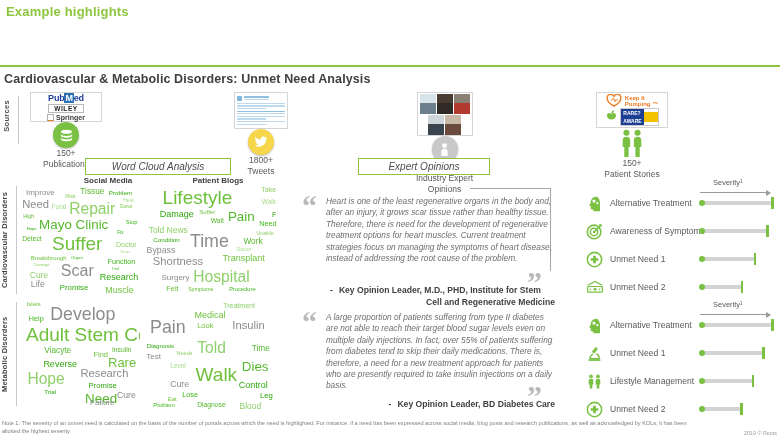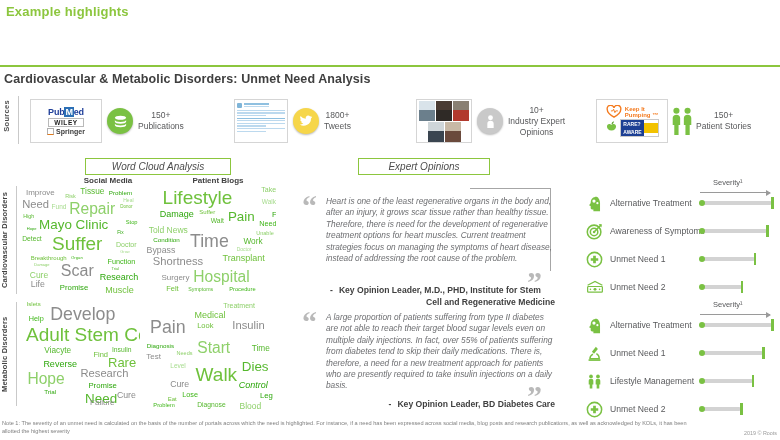--- a/index.html
+++ b/index.html
@@ -15,21 +15,21 @@
   .headline{position:absolute;left:4px;top:22px;width:766px;font-size:13.5px;line-height:17px;color:#58595b;}
   .hrule{position:absolute;left:0;top:65px;width:780px;height:1.5px;background:#8cc63e;}
   .sectitle{position:absolute;left:4px;top:72px;font-size:12.5px;font-weight:bold;color:#3f3f3f;letter-spacing:.1px;}
 
   
   .sources-label{position:absolute;left:2px;top:100px;width:14px;text-align:center;
     font-size:7.5px;font-weight:bold;color:#4d4d4d;
     writing-mode:vertical-rl;transform:rotate(180deg);letter-spacing:.3px;}
   .sources-divider{position:absolute;left:18px;top:96px;width:1px;height:48px;background:#c9c9c9;}
   .src-row{position:absolute;left:26px;top:92px;width:752px;height:58px;}
-  .src-group{position:absolute;height:58px;display:flex;align-items:center;}
+  .src-group{position:absolute;height:58px;display:flex;align-items:center;flex-direction:column;}
   .logo-box{border:1px solid #d5d5d5;background:#fff;box-sizing:border-box;
     display:flex;flex-direction:column;align-items:center;justify-content:center;}
   .circ{width:26px;height:26px;border-radius:50%;display:flex;align-items:center;justify-content:center;
     box-shadow:0 1px 2px rgba(0,0,0,.28);margin:0 5px;flex:0 0 auto;}
   .circ.green{background:#7ac143;}
   .circ.yellow{background:#f6d64a;}
   .circ.grey{background:#c9c9c9;}
   .circ svg{display:block;}
   .src-text{font-size:8.5px;line-height:11px;color:#58595b;text-align:center;white-space:nowrap;}
 
@@ -317,24 +317,24 @@
       <span style="left: 66.4535px; top: 81.9135px; font-size: 7.75px; color: rgb(47, 168, 14); font-weight: 400;">Promise</span>
       <span style="left: 71.4241px; top: 50.5894px; font-size: 7.5px; color: rgb(111, 193, 60); font-weight: 400;">Find</span>
       <span style="left: 6.83172px; top: 14.7347px; font-size: 7.25px; color: rgb(63, 182, 24); font-weight: 400;">Help</span>
       <span style="left: 89.8792px; top: 47.1412px; font-size: 6.75px; color: rgb(86, 184, 46); font-weight: 400;">Insulin</span>
       <span style="left: 22.1488px; top: 89.0603px; font-size: 6.25px; color: rgb(47, 168, 14); font-weight: 400;">Trial</span>
       <span style="left: 4.6732px; top: 1.43849px; font-size: 6px; color: rgb(111, 193, 60); font-weight: 400;">Islets</span>
     </div>
   <div class="wordcloud" id="wc-mb" style="left:146px;top:300px;width:130px;height:112px;">
       <span style="left: 49.5985px; top: 65.1981px; font-size: 19px; color: rgb(111, 193, 60); font-weight: 400;">Walk</span>
       <span style="left: 4.08037px; top: 18.7194px; font-size: 17.8px; color: rgb(140, 140, 140); font-weight: 400;">Pain</span>
-      <span style="left: 51.2346px; top: 40.2746px; font-size: 15.6px; color: rgb(142, 208, 106); font-weight: 400;">Start</span>
+      <span style="left: 51.2346px; top: 40.2746px; font-size: 15.6px; color: rgb(142, 208, 106); font-weight: 400;">Told</span>
       <span style="left: 95.7736px; top: 60.376px; font-size: 13.4px; color: rgb(86, 184, 46); font-weight: 400;">Dies</span>
       <span style="left: 86.3074px; top: 20.2361px; font-size: 11.2px; color: rgb(140, 140, 140); font-weight: 400;">Insulin</span>
-      <span style="left: 92.7995px; top: 81.4887px; font-size: 9px; color: rgb(47, 168, 14); font-weight: 400; font-style: italic;">Control</span>
+      <span style="left: 92.7995px; top: 81.4887px; font-size: 9px; color: rgb(47, 168, 14); font-weight: 400;">Control</span>
       <span style="left: 48.5457px; top: 10.8091px; font-size: 9px; color: rgb(111, 193, 60); font-weight: 400;">Medical</span>
       <span style="left: 24.1625px; top: 79.5021px; font-size: 8.75px; color: rgb(140, 140, 140); font-weight: 400;">Cure</span>
       <span style="left: 93.5734px; top: 101.802px; font-size: 8.5px; color: rgb(142, 208, 106); font-weight: 400;">Blood</span>
       <span style="left: 105.698px; top: 44.7699px; font-size: 8.25px; color: rgb(86, 184, 46); font-weight: 400;">Time</span>
       <span style="left: 0.338376px; top: 53.3978px; font-size: 8px; color: rgb(140, 140, 140); font-weight: 400;">Test</span>
       <span style="left: 113.906px; top: 92.1459px; font-size: 7.75px; color: rgb(47, 168, 14); font-weight: 400;">Leg</span>
       <span style="left: 51.1638px; top: 21.7743px; font-size: 7.5px; color: rgb(111, 193, 60); font-weight: 400;">Look</span>
       <span style="left: 36.2869px; top: 91.4072px; font-size: 7.25px; color: rgb(63, 182, 24); font-weight: 400;">Lose</span>
       <span style="left: 77.2421px; top: 2.23527px; font-size: 7px; color: rgb(142, 208, 106); font-weight: 400;">Treatment</span>
       <span style="left: 51.2187px; top: 102.109px; font-size: 6.75px; color: rgb(86, 184, 46); font-weight: 400;">Diagnose</span>

